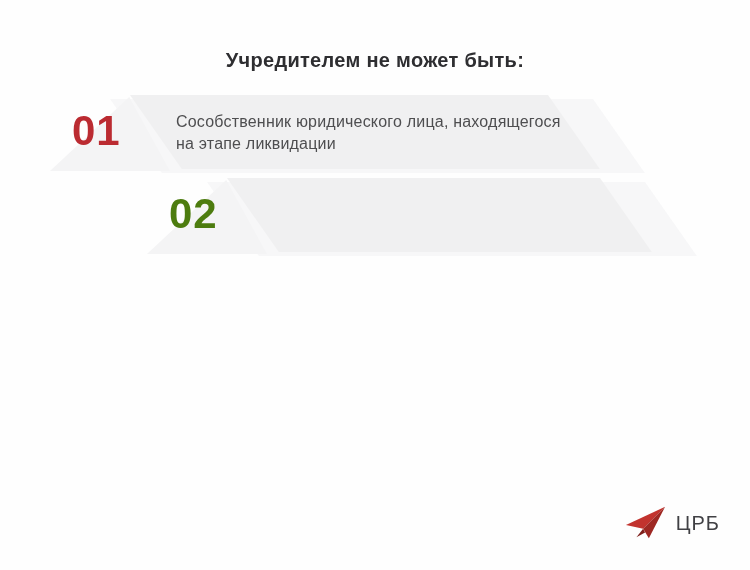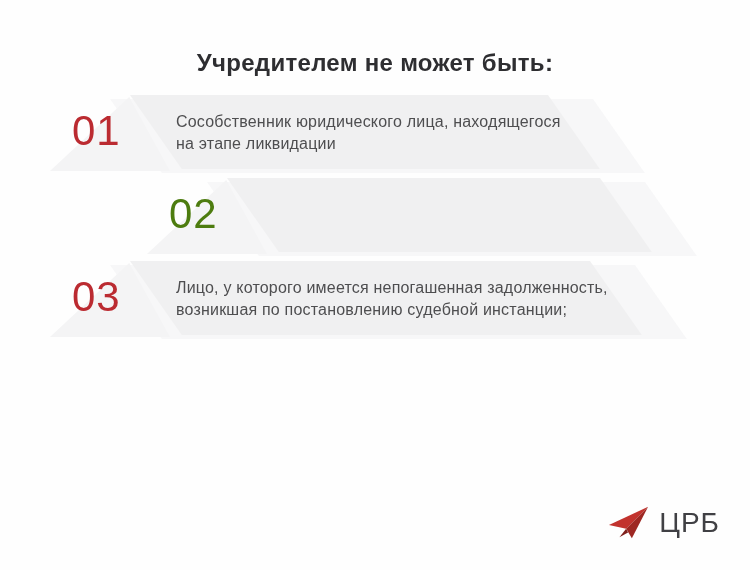--- a/index.html
+++ b/index.html
@@ -7,21 +7,21 @@
     width:750px; height:570px;
     background:#ffffff;
     font-family:"Liberation Sans", sans-serif;
     overflow:hidden;
   }
   .stage{ position:relative; width:750px; height:570px; background:#fefefe; }
 
   .title{
     position:absolute; top:49px; left:0; width:100%;
     text-align:center;
-    font-size:24px; font-weight:bold; letter-spacing:.3px;
+    font-size:20px; font-weight:bold; letter-spacing:.3px;
     color:#2e2e31;
   }
 
   .row{ position:absolute; left:0; width:750px; height:82px; }
 
   .shadow{
     position:absolute; top:4px; height:74px;
     background:#f7f7f8;
     transform:skewX(35deg); transform-origin:0 0;
   }
@@ -31,39 +31,39 @@
     transform:skewX(35deg); transform-origin:0 0;
   }
   .pyramid{
     position:absolute; top:2px; width:120px; height:74px;
     background:#f4f4f5;
     clip-path:polygon(66% 0, 0 100%, 100% 100%);
   }
   .num{
     position:absolute; top:12px; height:48px;
     display:flex; align-items:center;
-    font-size:42px; font-weight:normal; letter-spacing:1px;
+    font-size:42px; font-weight:bold; letter-spacing:1px;
     line-height:1;
   }
   .num.red{ color:#bb2b31; }
   .num.dark{ color:#4d7c0f; }
   .itemtext{
     position:absolute; top:16px;
     font-size:16px; line-height:21.5px; letter-spacing:.2px;
     color:#4e4e50;
     white-space:pre-line;
   }
 
   .logo{
     position:absolute; top:505px; right:30px;
     display:flex; align-items:center; gap:9px;
   }
   .logo .mark{ width:42px; height:36px; }
   .logo .word{
-    font-size:28px; color:#404044; letter-spacing:1px;
+    font-size:20px; color:#404044; letter-spacing:1px;
     line-height:36px;
   }
 </style>
 </head>
 <body>
 
 <div class="stage">
 
   <div class="title">Учредителем не может быть:</div>
 
@@ -76,28 +76,20 @@
 на этапе ликвидации</div>
   </div>
 
   <div class="row" style="top:178px">
     <div class="shadow" style="left:207px;width:438px"></div>
     <div class="pyramid" style="left:147px"></div>
     <div class="band" style="left:227px;width:373px"></div>
     <div class="num dark" style="left:169px">02</div>
   </div>
 
-  <div class="row" style="top:261px">
-    <div class="shadow" style="left:110px;width:525px"></div>
-    <div class="pyramid" style="left:50px"></div>
-    <div class="band" style="left:130px;width:460px"></div>
-    <div class="num red" style="left:72px">03</div>
-    <div class="itemtext" style="left:176px">Лицо, у которого имеется непогашенная задолженность,
-возникшая по постановлению судебной инстанции;</div>
-  </div>
 
 
 
   <div class="logo">
     <svg class="mark" viewBox="0 0 44 36" aria-hidden="true">
       <polygon points="42,1 1,20 19,24" fill="#c2332e"></polygon>
       <polygon points="42,1 19,24 25,34" fill="#9e2823"></polygon>
       <polygon points="19,24 12,33 21,28" fill="#7e1f1b"></polygon>
     </svg>
     <div class="word">ЦРБ</div>

